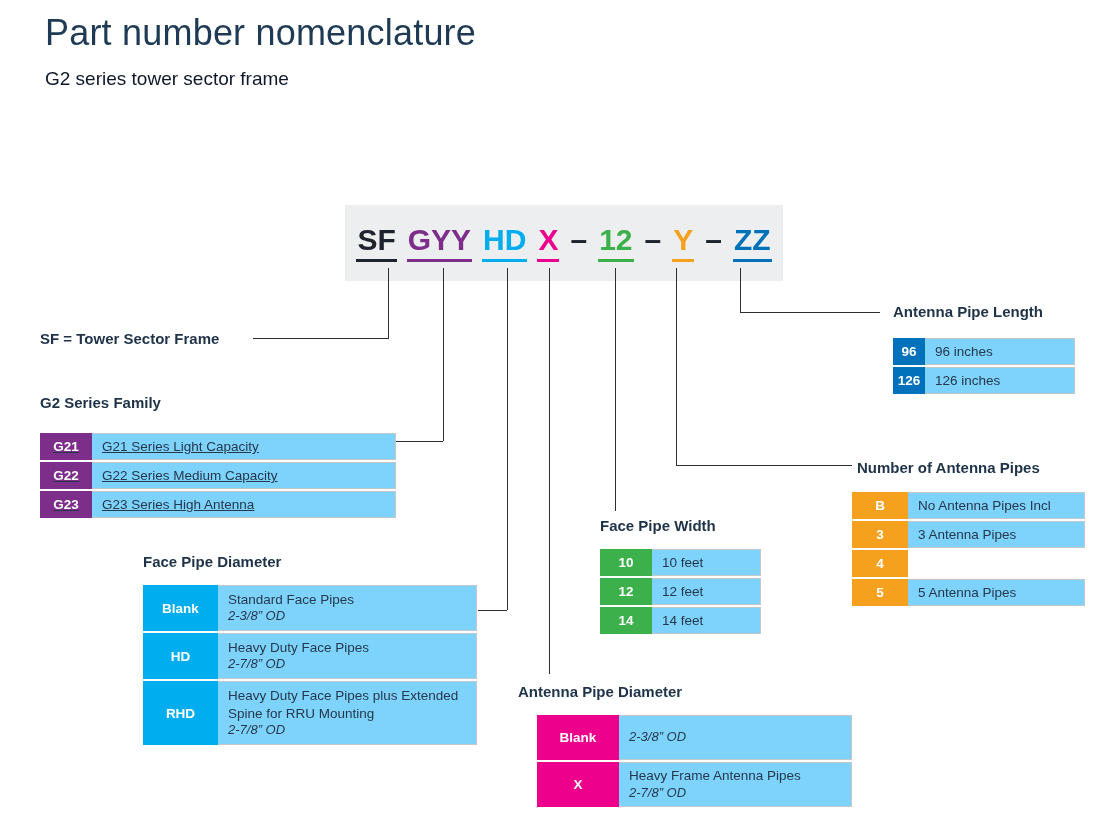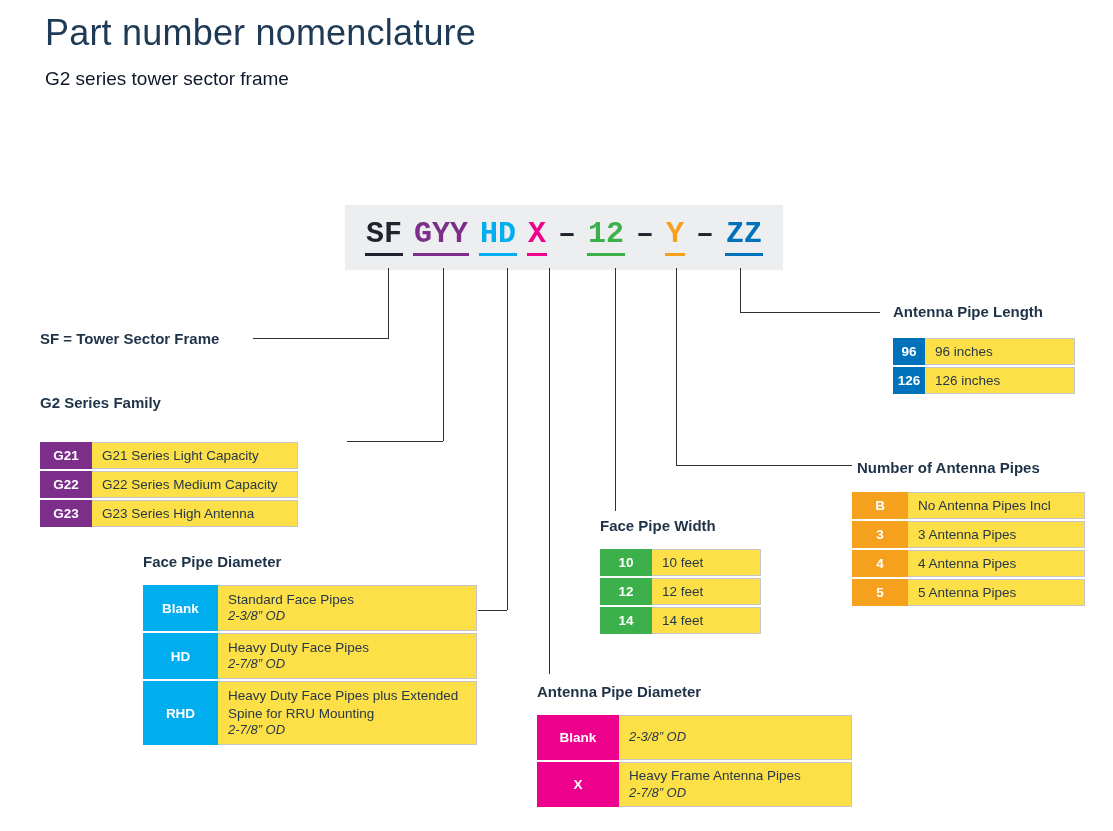--- a/index.html
+++ b/index.html
@@ -4,22 +4,22 @@
 <style>
   * { margin:0; padding:0; box-sizing:border-box; }
   html,body { background:#fff; }
   body { font-family:"Liberation Sans", sans-serif; color:#26384A; }
   .canvas { position:relative; width:1113px; height:831px; background:#fff; overflow:hidden; }
 
   .page-title { position:absolute; left:45px; top:12px; font-size:36px; font-weight:500; color:#1E3A54; letter-spacing:.2px; }
   .page-subtitle { position:absolute; left:45px; top:61px; font-size:19px; font-weight:500; color:#0f172a;margin-top:7px; }
 
   
-  .pn-box { position:absolute; left:345px; top:205px; width:438px; height:65px; background:#EDEEEF;
-            display:flex; align-items:center; justify-content:center; gap:10px;font-family:Liberation Mono, monospace; }
+  .pn-box { position:absolute; left:345px; top:205px; width:438px; height:76px; background:#EDEEEF;
+            display:flex; align-items:center; justify-content:center; gap:10px; }
   .seg { font-weight:bold; font-size:30px; line-height:1.05; padding:0 1px 3px; border-bottom:3px solid transparent; }
   .c-dark   { color:#1E232E; border-color:#1E232E; }
   .c-purple { color:#7C2E8A; border-color:#7C2E8A; }
   .c-cyan   { color:#00ADEE; border-color:#00ADEE; }
   .c-pink   { color:#EC008C; border-color:#EC008C; }
   .c-green  { color:#3CB04A; border-color:#3CB04A; }
   .c-orange { color:#F6A11E; border-color:#F6A11E; }
   .c-blue   { color:#0072BC; border-color:#0072BC; }
   .dash { color:#1E232E; border-color:transparent; }
 
@@ -29,27 +29,27 @@
   
   .sf-label { position:absolute; left:40px; top:330px; font-size:15px; font-weight:bold; color:#1E3248; }
 
   
   .tbl-title { position:absolute; font-size:15px; font-weight:bold; color:#1E3248; }
   .tbl { position:absolute; }
   .row { display:flex; margin-bottom:2px; }
   .row:last-child { margin-bottom:0; }
   .badge { flex:none; display:flex; align-items:center; justify-content:center;
            color:#fff; font-weight:bold; font-size:13.5px; }
-  .desc { flex:1; background:#fde047; border:1px solid #C5C6C8; border-left:none;
+  .desc { flex:1; background:#7dd3fc; border:1px solid #C5C6C8; border-left:none;
           display:flex; flex-direction:column; justify-content:center;
           padding:3px 10px; font-size:13.5px; color:#26384A; }
   .dt { line-height:1.3; }
   .ds { line-height:1.3; font-style:italic; font-size:13px; }
 
-  .t-family  { left:40px;  top:442px; width:258px; }
+  .t-family  { left:40px;  top:433px; width:356px;text-decoration:underline; }
   .t-family  .row { height:27px; }
   .t-family  .badge { width:52px; background:#7C2E8A; }
 
   .t-length  { left:893px; top:338px; width:182px; }
   .t-length  .row { height:27px; }
   .t-length  .badge { width:32px; background:#0072BC; }
 
   .t-count   { left:852px; top:492px; width:233px; }
   .t-count   .row { height:27px; }
   .t-count   .badge { width:56px; background:#F6A11E; }
@@ -136,21 +136,20 @@
     <div class="row">
       <div class="badge">B</div>
       <div class="desc">No Antenna Pipes Incl</div>
     </div>
     <div class="row">
       <div class="badge">3</div>
       <div class="desc">3 Antenna Pipes</div>
     </div>
     <div class="row">
       <div class="badge">4</div>
-      <div class="desc">4 Antenna Pipes</div>
     </div>
     <div class="row">
       <div class="badge">5</div>
       <div class="desc">5 Antenna Pipes</div>
     </div>
   </div>
 
   <div class="tbl-title" style="left:600px;top:517px">Face Pipe Width</div>
   <div class="tbl t-width">
     <div class="row">
@@ -185,21 +184,21 @@
     </div>
     <div class="row">
       <div class="badge">RHD</div>
       <div class="desc">
         <div class="dt">Heavy Duty Face Pipes plus Extended Spine for RRU Mounting</div>
         <div class="ds">2-7/8” OD</div>
       </div>
     </div>
   </div>
 
-  <div class="tbl-title" style="left:537px;top:683px">Antenna Pipe Diameter</div>
+  <div class="tbl-title" style="left:518px;top:683px">Antenna Pipe Diameter</div>
   <div class="tbl t-antdia">
     <div class="row">
       <div class="badge">Blank</div>
       <div class="desc">
         <div class="ds">2-3/8” OD</div>
       </div>
     </div>
     <div class="row">
       <div class="badge">X</div>
       <div class="desc">

